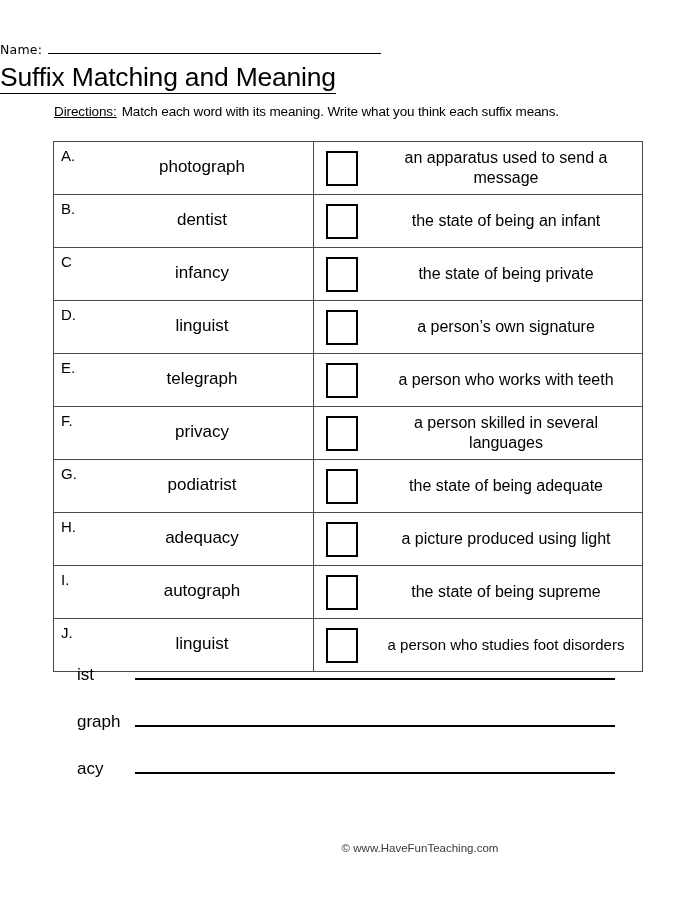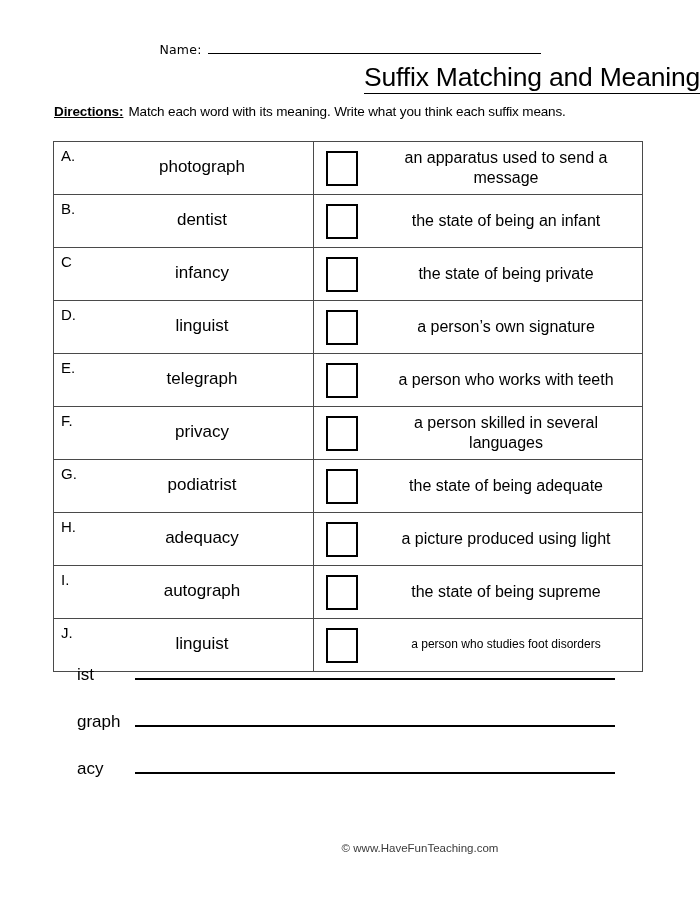--- a/index.html
+++ b/index.html
@@ -16,62 +16,61 @@
     overflow: hidden;
   }
 
   
   .name-row {
     position: absolute;
     left: 0;
     top: 40px;
     width: 700px;
     display: flex;
-    justify-content: center;
     align-items: baseline;
   }
   .name-label {
     font-family: "DejaVu Sans", sans-serif;
     font-size: 12.5px;
     letter-spacing: 0.2px;
     margin-right: 6px;
   }
   .name-blank {
     width: 333px;
     border-bottom: 1.4px solid #000;
     height: 13px;
   }
 
   
   .title {
     position: absolute;
     left: 0;
     top: 62px;
     width: 700px;
-    text-align: right;
+    text-align: left;
     font-size: 26.5px;
     font-weight: normal;
     letter-spacing: -0.2px;
   }
   .title span {
     border-bottom: 1.8px solid #000;
     padding-bottom: 1px;
   }
 
   
   .directions {
     position: absolute;
     left: 54px;
     top: 104px;
     width: 600px;
     font-size: 13.5px;
     white-space: nowrap;
   }
   .directions .dir-label {
-    font-weight: bold;
+    font-weight: normal;
     text-decoration: underline;
     letter-spacing: -0.1px;
   }
   .directions .dir-text {
     margin-left: 5px;
     letter-spacing: -0.15px;
   }
 
   
   .match-table {
@@ -107,21 +106,21 @@
     text-align: center;
   }
   .match-table tr td.col-def {
     border-left: none;
     text-align: center;
     font-size: 16px;
     padding: 0 8px;
     line-height: 1.28;
   }
   .match-table tr td.col-def.tight {
-    font-size: 12px;
+    font-size: 15px;
     padding: 0 4px;
   }
 
   .letter {
     position: absolute;
     left: 7px;
     top: 5px;
     font-size: 15px;
   }
 

